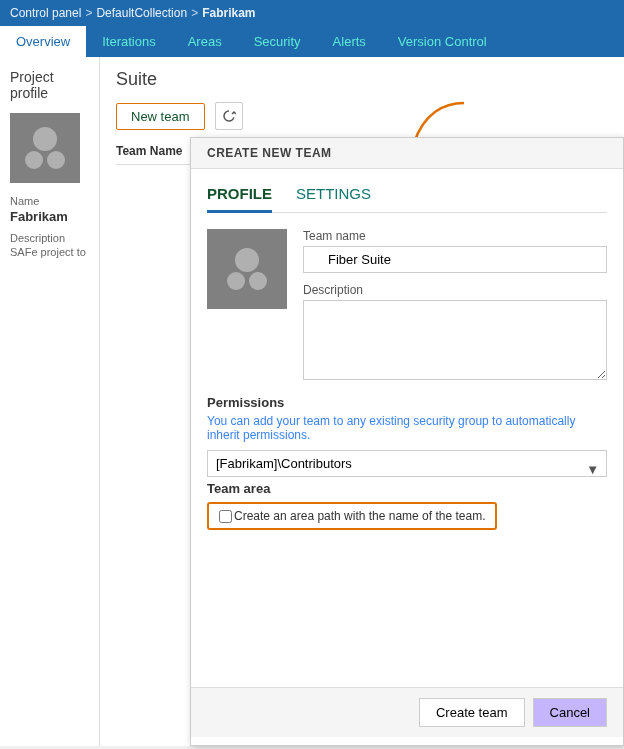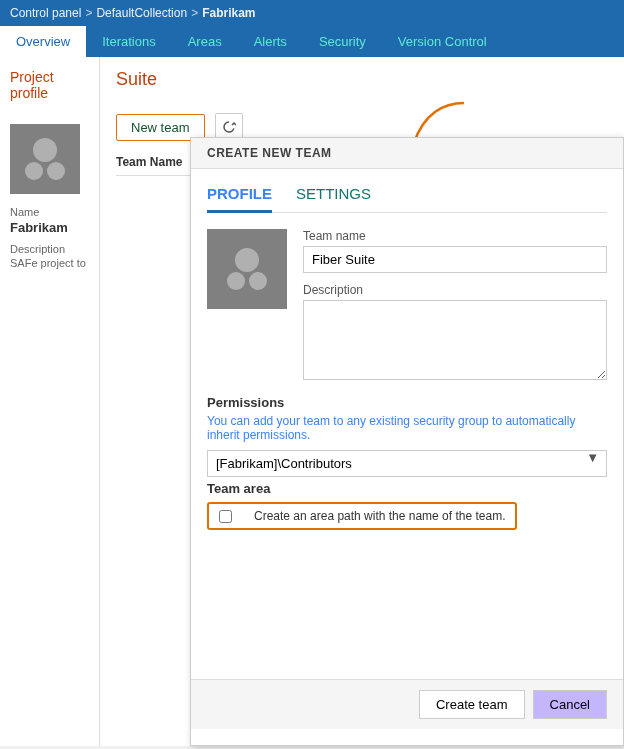--- a/index.html
+++ b/index.html
@@ -105,22 +105,22 @@
     }
 
     
     .right-panel {
       flex: 1;
       padding: 12px 16px;
       position: relative;
     }
     .section-title {
       font-size: 18px;
-      color: #c2410c;
-      margin-bottom: 23px;
+      color: #404040;
+      margin-bottom: 12px;
       font-weight: normal;
     }
     .teams-header {
       display: flex;
       align-items: center;
       gap: 10px;
       margin-bottom: 8px;
     }
     .new-team-btn {
       border: 1px solid #e07000;
@@ -191,21 +191,21 @@
       padding-bottom: 0;
     }
     .modal-tab {
       font-size: 15px;
       padding-bottom: 8px;
       cursor: pointer;
       border-bottom: 3px solid transparent;
       margin-bottom: -1px;
     }
     .modal-tab.active {
-      color: #3b82f6;
+      color: #14532d;
       border-bottom-color: #1e6aad;
       font-weight: 600;
     }
     .modal-tab.inactive { color: #0f766e; }
 
     
     .modal-row {
       display: flex;
       gap: 16px;
       margin-bottom: 12px;
@@ -223,21 +223,21 @@
     .form-section { flex: 1; }
     .form-label {
       font-size: 12px;
       color: #555;
       margin-bottom: 3px;
       display: block;
     }
     .form-input {
       width: 100%;
       border: 1px solid #ccc;
-      padding: 5px 8px;
+      padding: 5px 24px;
       font-size: 13px;
       margin-bottom: 10px;
       outline: none;
     }
     .form-textarea {
       width: 100%;
       border: 1px solid #ccc;
       padding: 5px 8px;
       font-size: 13px;
       height: 80px;
@@ -253,21 +253,21 @@
       margin-bottom: 4px;
     }
     .permissions-desc {
       font-size: 12px;
       color: #3b82f6;
       margin-bottom: 8px;
     }
     .form-select-wrapper {
       position: relative;
       display: flex;
-      align-items: flex-start;
+      align-items: flex-end;
     }
     .form-select {
       width: 100%;
       border: 1px solid #ccc;
       padding: 5px 28px 5px 8px;
       font-size: 13px;
       background: #fff;
       appearance: none;
       outline: none;
     }
@@ -281,39 +281,39 @@
     .team-area-section { margin-top: 4px; }
     .team-area-label {
       font-size: 13px;
       font-weight: bold;
       color: #333;
       margin-bottom: 6px;
     }
     .checkbox-wrapper {
       display: flex;
       align-items: center;
-      gap: 22px;
+      gap: 2px;
       border: 2px solid #e07000;
       border-radius: 3px;
       padding: 5px 10px;
       width: fit-content;
     }
     .checkbox-wrapper input[type=checkbox] {
       width: 13px;
       height: 13px;
     }
     .checkbox-label {
       font-size: 12px;
       color: #333;
     }
 
     
     .modal-footer {
       position: absolute;
-      bottom: 16px;
+      bottom: 8px;
       left: 0;
       right: 0;
       height: 50px;
       border-top: 1px solid #ddd;
       background: #f5f5f5;
       display: flex;
       align-items: center;
       justify-content: flex-end;
       padding: 0 16px;
       gap: 8px;
@@ -349,22 +349,22 @@
   <span class="separator">&gt;</span>
   <span>DefaultCollection</span>
   <span class="separator">&gt;</span>
   <span class="current">Fabrikam</span>
 </div>
 
 <div class="nav-tabs">
   <button class="nav-tab active">Overview</button>
   <button class="nav-tab">Iterations</button>
   <button class="nav-tab">Areas</button>
+  <button class="nav-tab">Security</button>
   <button class="nav-tab">Alerts</button>
-  <button class="nav-tab">Security</button>
   <button class="nav-tab">Version Control</button>
 </div>
 
 <div class="main-content">
 
   <div class="left-panel">
     <div class="section-title" style="font-size:14px;">Project profile</div>
     <div class="project-avatar">
       <div class="avatar-icon">
         <div class="avatar-head"></div>

